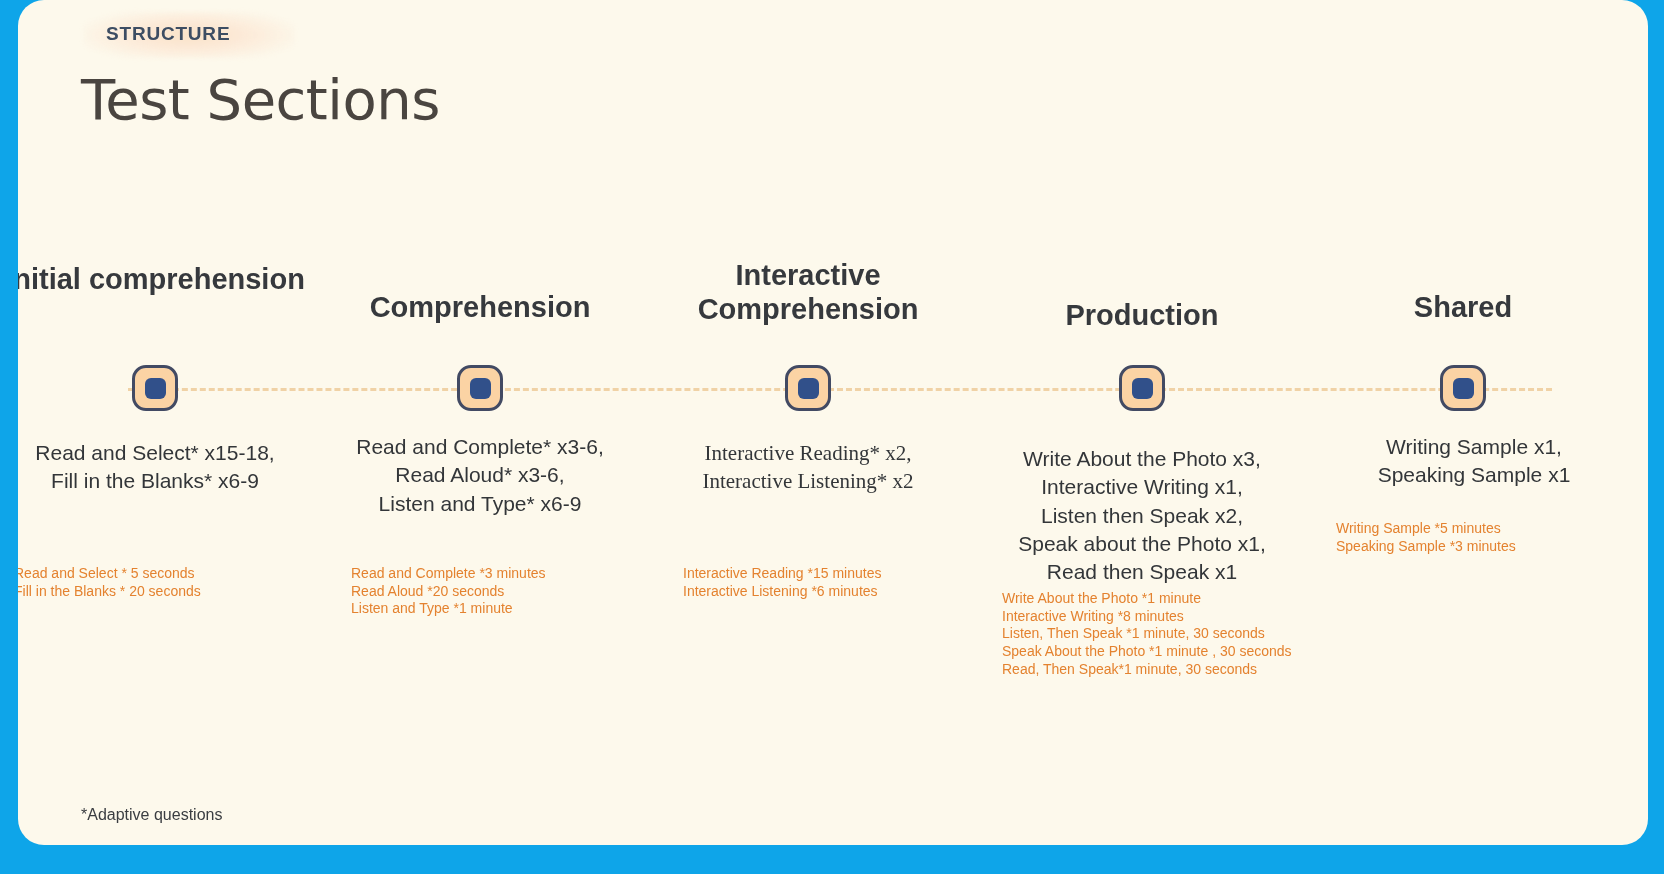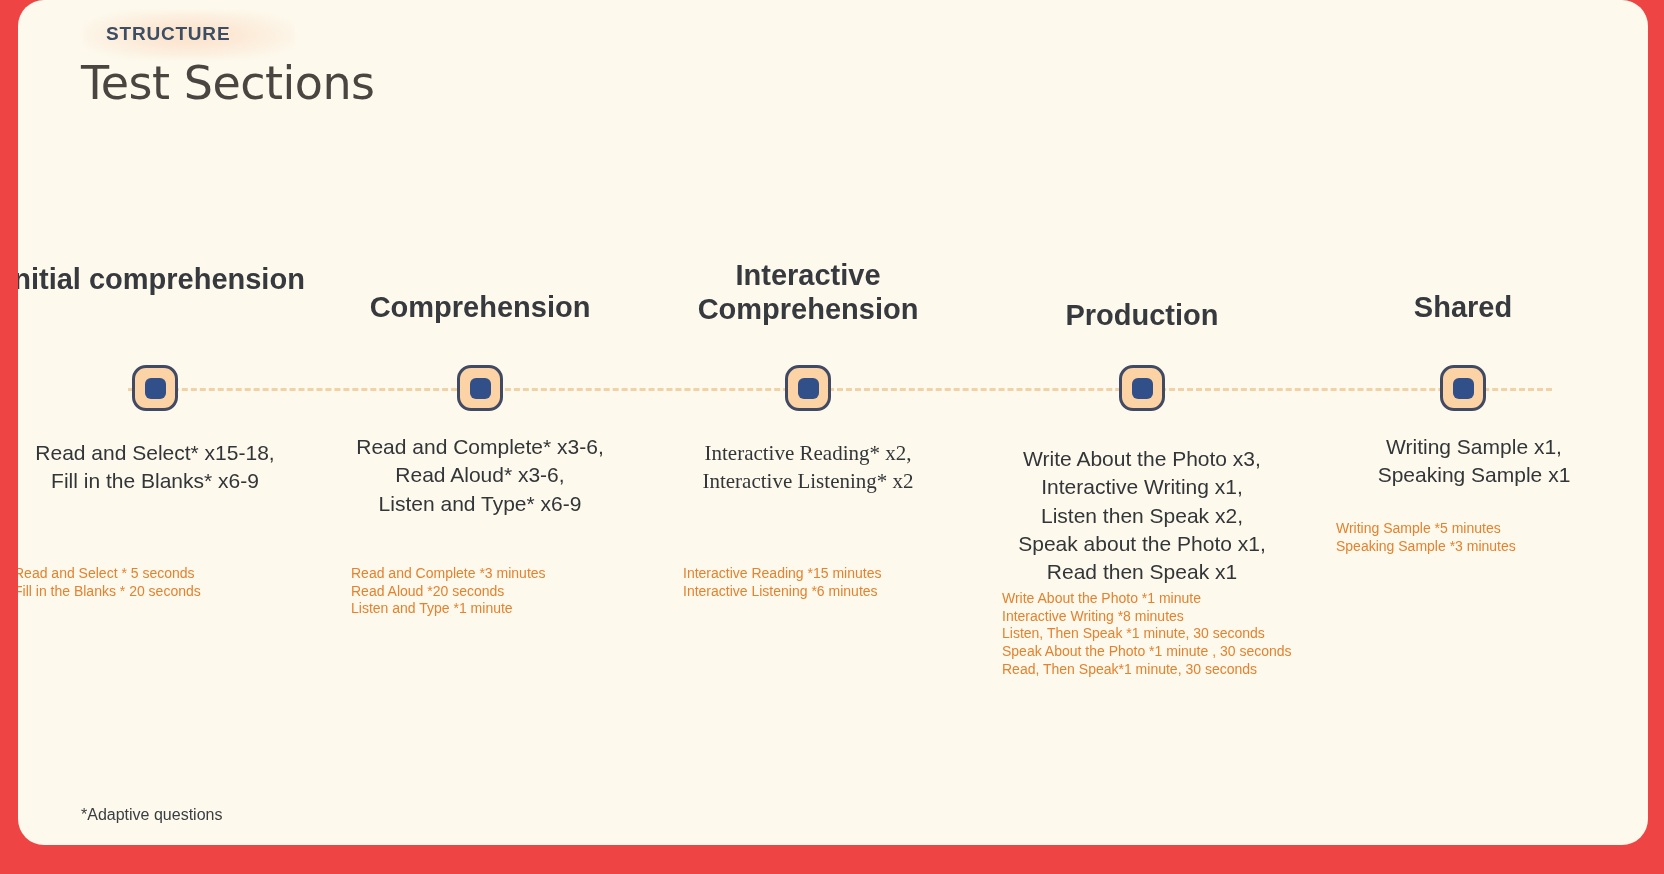--- a/index.html
+++ b/index.html
@@ -13,21 +13,21 @@
     height: 874px;
     overflow: hidden;
     font-family: "Liberation Sans", sans-serif;
     -webkit-font-smoothing: antialiased;
   }
 
   #slide {
     position: relative;
     width: 1664px;
     height: 874px;
-    background: #ef4444;
+    background: #0ea5e9;
     box-sizing: border-box;
   }
 
   
   .panel {
     position: absolute;
     left: 18px;
     top: 0px;
     width: 1630px;
     height: 845px;
@@ -60,22 +60,22 @@
     font-size: 19px;
     font-weight: bold;
     letter-spacing: 0.8px;
     color: #3d4d63;
     font-family: "Liberation Sans", sans-serif;
   }
 
   .page-title {
     position: absolute;
     left: 63px;
-    top: 56px;
-    font-size: 46px;
+    top: 67px;
+    font-size: 56px;
     font-weight: normal;
     color: #4a4540;
     letter-spacing: -0.5px;
     font-family: "DejaVu Sans", sans-serif;
     white-space: nowrap;
   }
 
   
   .timeline {
     position: absolute;

